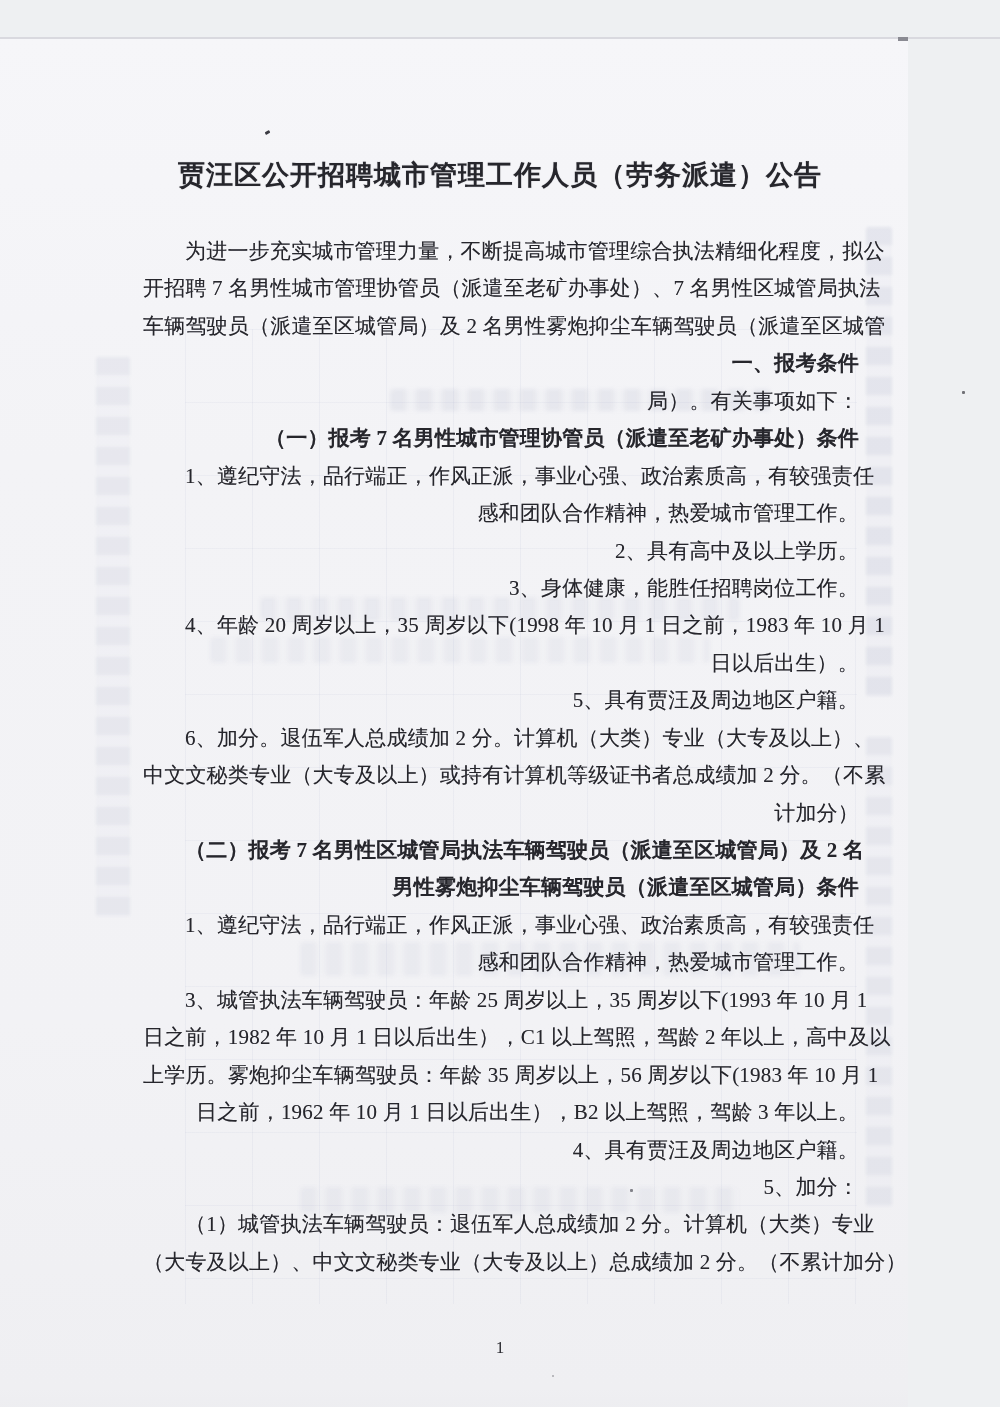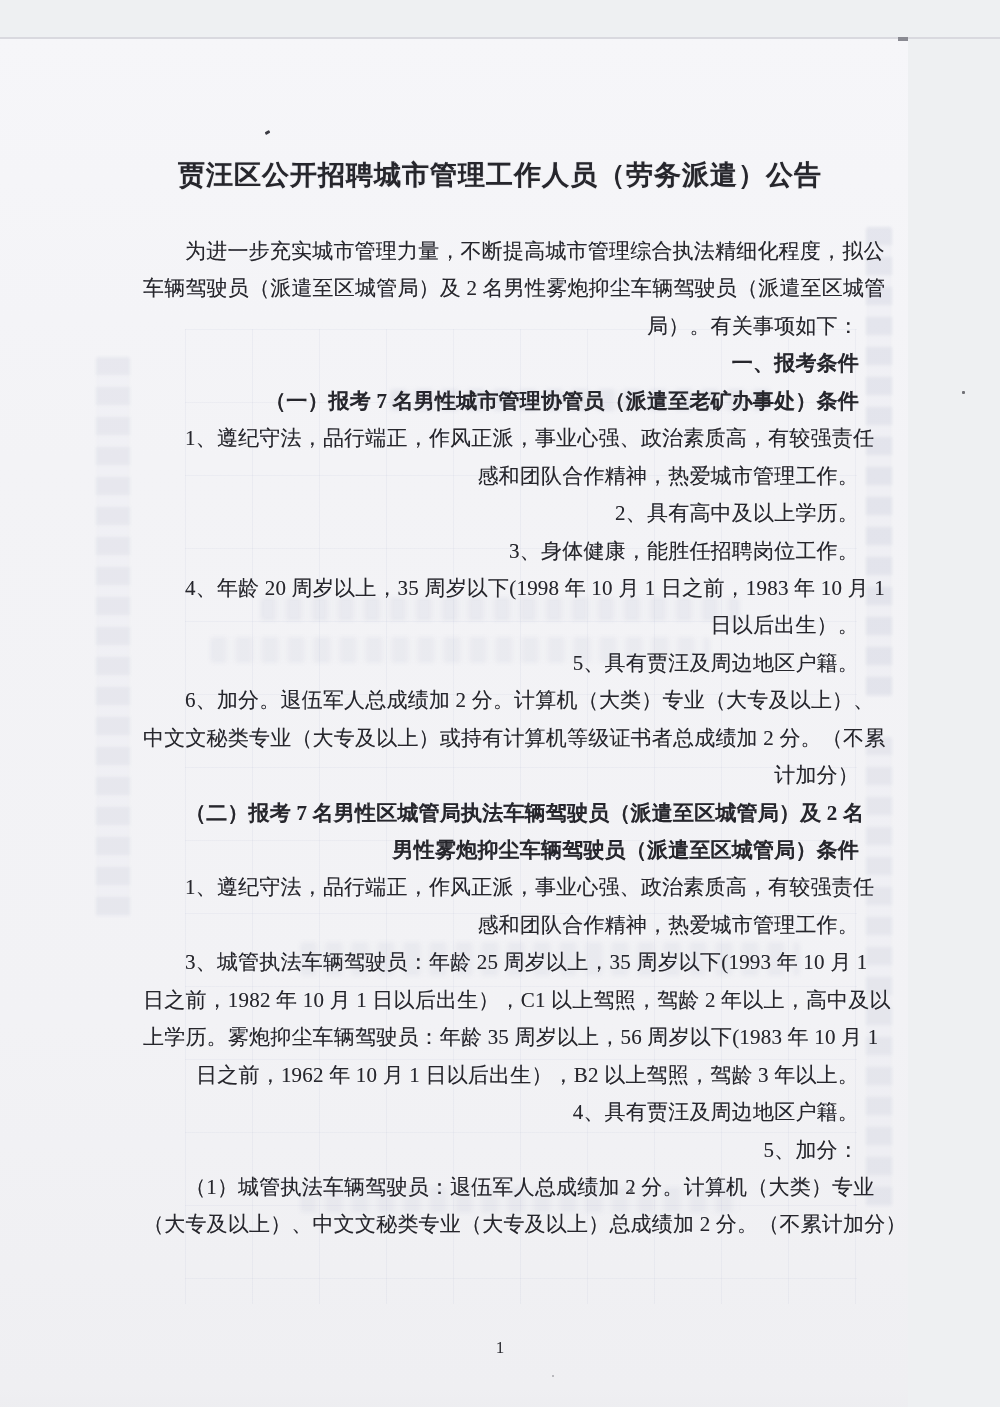--- a/index.html
+++ b/index.html
@@ -75,23 +75,24 @@
   <div class="smudge sm4"></div>
   <div class="smudge sm5"></div>
   <div class="vstrip vs-right1"></div>
   <div class="vstrip vs-right2"></div>
   <div class="vstrip vs-left"></div>
 
   <h1 class="title">贾汪区公开招聘城市管理工作人员（劳务派遣）公告</h1>
 
   <div class="doc-body">
       <div class="line indent">为进一步充实城市管理力量，不断提高城市管理综合执法精细化程度，拟公</div>
+      <div class="line">开招聘 7 名男性城市管理协管员（派遣至老矿办事处）、7 名男性区城管局执法</div>
       <div class="line">车辆驾驶员（派遣至区城管局）及 2 名男性雾炮抑尘车辆驾驶员（派遣至区城管</div>
+      <div class="line indent bold">一、报考条件</div>
       <div class="line">局）。有关事项如下：</div>
-      <div class="line indent bold">一、报考条件</div>
       <div class="line indent bold">（一）报考 7 名男性城市管理协管员（派遣至老矿办事处）条件</div>
       <div class="line indent">1、遵纪守法，品行端正，作风正派，事业心强、政治素质高，有较强责任</div>
       <div class="line">感和团队合作精神，热爱城市管理工作。</div>
       <div class="line indent">2、具有高中及以上学历。</div>
       <div class="line indent">3、身体健康，能胜任招聘岗位工作。</div>
       <div class="line indent">4、年龄 20 周岁以上，35 周岁以下(1998 年 10 月 1 日之前，1983 年 10 月 1</div>
       <div class="line">日以后出生）。</div>
       <div class="line indent">5、具有贾汪及周边地区户籍。</div>
       <div class="line indent">6、加分。退伍军人总成绩加 2 分。计算机（大类）专业（大专及以上）、</div>
       <div class="line">中文文秘类专业（大专及以上）或持有计算机等级证书者总成绩加 2 分。（不累</div>

